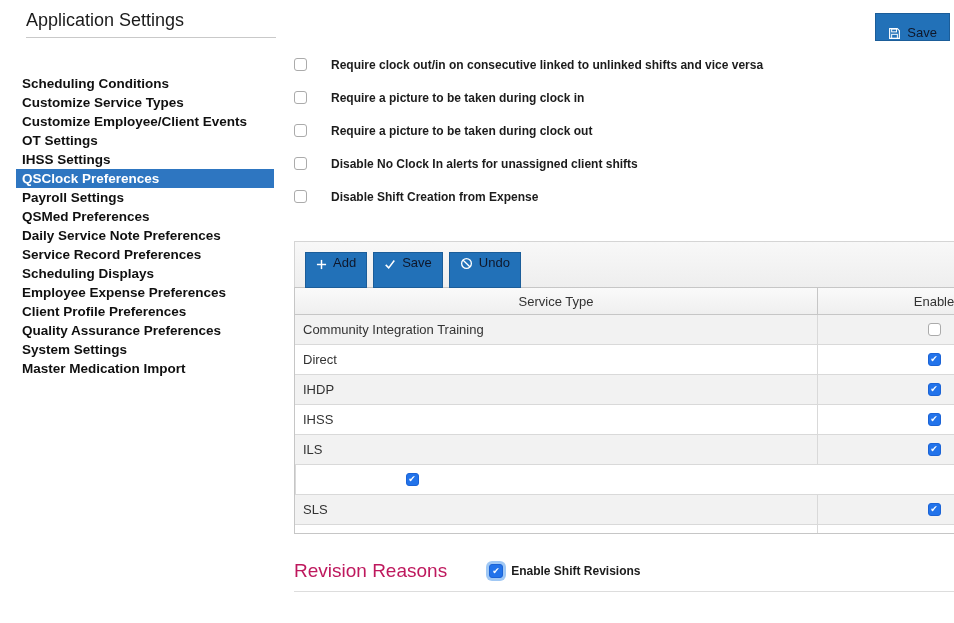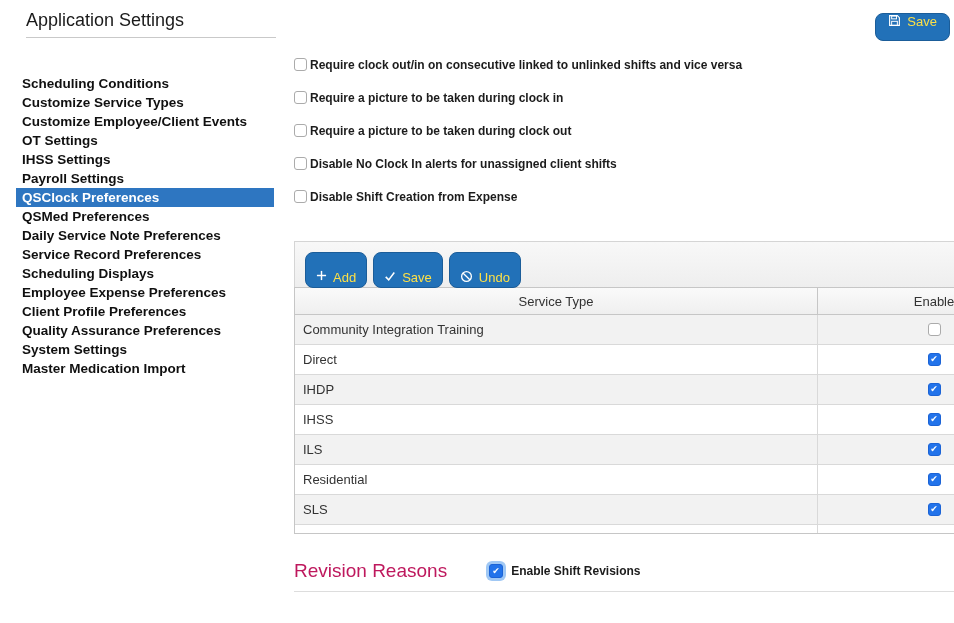--- a/index.html
+++ b/index.html
@@ -21,28 +21,28 @@
   .nav-item{
     font-size:13.5px;font-weight:700;color:#101010;
     padding:2px 4px 2px 6px;line-height:15px;cursor:pointer;white-space:nowrap;
   }
   .nav-item.selected{background:#2e76c1;color:#fff;}
 
   
   .main{flex:1;position:relative;padding-left:20px;box-sizing:border-box;overflow:hidden;}
 
   .btn{
-    background:#2271b8;border:1px solid #1b5d99;color:#fde047;
-    border-radius:8px;display:inline-flex;align-items:flex-start;gap:6px;
+    background:#2271b8;border:1px solid #1b5d99;color:#0f172a;
+    border-radius:0;display:inline-flex;align-items:flex-end;gap:6px;
     font-family:inherit;font-size:13px;cursor:pointer;
   }
   .save-top{position:absolute;top:13px;right:4px;height:28px;padding:0 12px;}
 
   .prefs{margin-top:58px;}
-  .pref-row{display:flex;align-items:flex-start;height:33px;gap:3px;}
+  .pref-row{display:flex;align-items:flex-start;height:33px;gap:24px;}
   .pref-label{font-size:12px;font-weight:700;color:#1c1c1c;line-height:14px;}
 
   .cb{
     width:13px;height:13px;flex:0 0 13px;box-sizing:border-box;
     border:1px solid #ababab;border-radius:3px;background:#fff;
     display:inline-flex;align-items:center;justify-content:center;cursor:pointer;
   }
   .cb.checked{background:#2273ea;border-color:#1b63d6;}
   .cb.checked::after{content:"\2714";color:#fff;font-size:9px;font-weight:700;line-height:1;}
   .cb.halo{box-shadow:0 0 0 3px rgba(109,170,238,.65);border-radius:3px;}
@@ -89,22 +89,22 @@
 <div class="app">
 
   <aside class="sidebar">
     <div class="sidebar-title">Application Settings</div>
     <nav class="nav" id="nav">
         <div class="nav-item">Scheduling Conditions</div>
         <div class="nav-item">Customize Service Types</div>
         <div class="nav-item">Customize Employee/Client Events</div>
         <div class="nav-item">OT Settings</div>
         <div class="nav-item">IHSS Settings</div>
+        <div class="nav-item selected">QSClock Preferences</div>
         <div class="nav-item">Payroll Settings</div>
-        <div class="nav-item selected">QSClock Preferences</div>
         <div class="nav-item">QSMed Preferences</div>
         <div class="nav-item">Daily Service Note Preferences</div>
         <div class="nav-item">Service Record Preferences</div>
         <div class="nav-item">Scheduling Displays</div>
         <div class="nav-item">Employee Expense Preferences</div>
         <div class="nav-item">Client Profile Preferences</div>
         <div class="nav-item">Quality Assurance Preferences</div>
         <div class="nav-item">System Settings</div>
         <div class="nav-item">Master Medication Import</div>
       </nav>
@@ -206,21 +206,20 @@
               <span class="cb checked"></span>
             </div>
           </div>
           <div class="tr alt">
             <div class="td service">ILS</div>
             <div class="td enable">
               <span class="cb checked"></span>
             </div>
           </div>
           <div class="tr">
-            <div class="td service">Residential</div>
             <div class="td enable">
               <span class="cb checked"></span>
             </div>
           </div>
           <div class="tr alt">
             <div class="td service">SLS</div>
             <div class="td enable">
               <span class="cb checked"></span>
             </div>
           </div>

